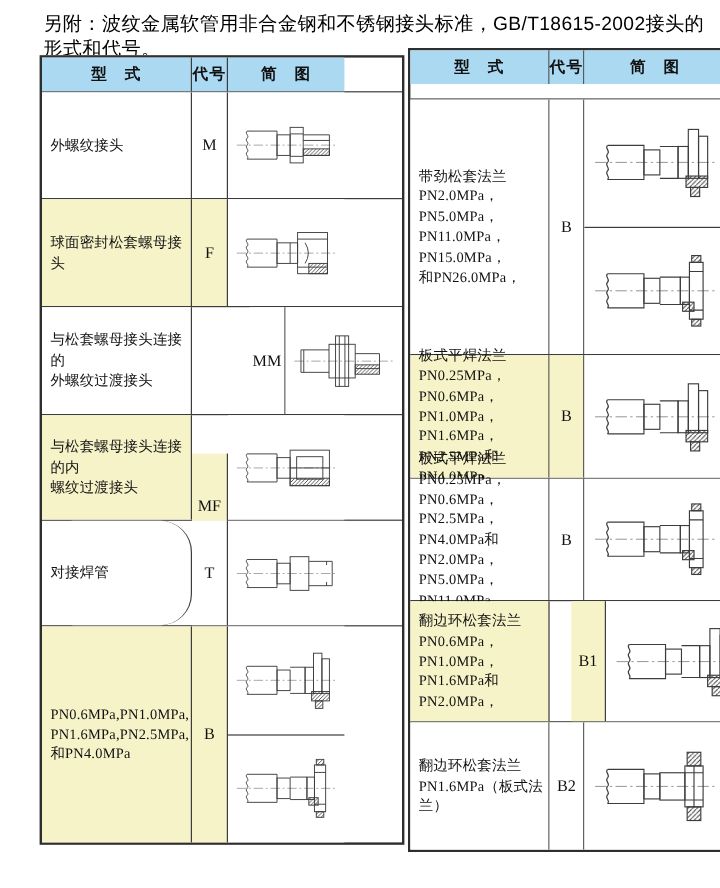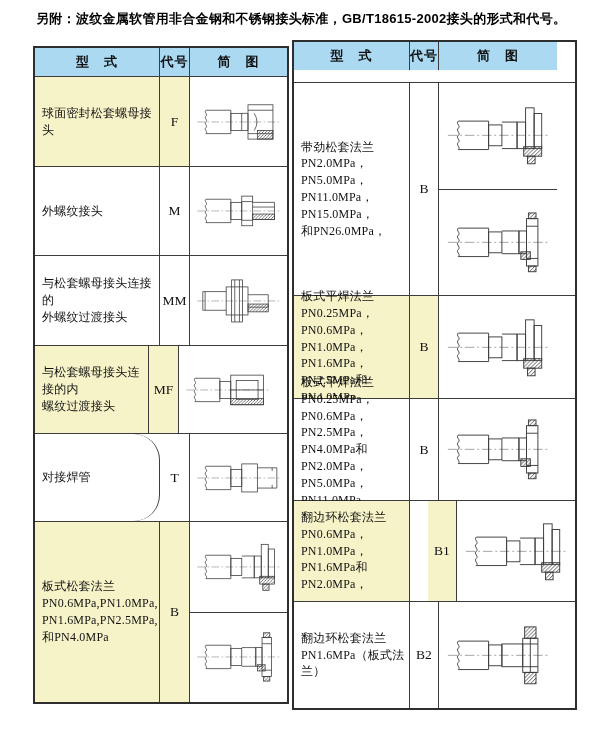--- a/index.html
+++ b/index.html
@@ -6,21 +6,21 @@
   html,body { background:#ffffff; }
   body {
     width:600px; height:740px;
     font-family:"Liberation Serif","DejaVu Serif",serif;
     color:#111;
   }
   .page { position:relative; width:600px; height:740px; background:#fff; overflow:hidden; }
   .title {
     position:absolute; left:36px; top:10px;
     font-family:"Liberation Sans","DejaVu Sans",sans-serif;
-    font-weight:bold; font-size:13px; letter-spacing:0.3px; color:#000;
+    font-weight:normal; font-size:16px; letter-spacing:0.3px; color:#000;
   }
   .table { position:absolute; left:33px; top:40px; display:flex; gap:3px; align-items:center; }
   .half { border:2px solid #2e2e2e; background:#fff; }
   .trow { display:flex; }
   .trow + .trow { border-top:1px solid #3c3c3c; }
   .cell { height:100%; }
   .c0, .c1 { border-right:1px solid #3c3c3c; }
   .hcell {
     display:flex; align-items:center; justify-content:center;
     background:var(--header-bg,#abd9f2);
@@ -43,20 +43,48 @@
 
 <div class="page">
   <div class="title">另附：波纹金属软管用非合金钢和不锈钢接头标准，GB/T18615-2002接头的形式和代号。</div>
   <div class="table">
     <section class="half" id="half-left">
         <div class="trow header" style="height: 28px;">
           <div class="cell hcell c0" style="width: 125px;">型　式</div>
           <div class="cell hcell c1" style="width: 30px;">代号</div>
           <div class="cell hcell c2" style="width: 97px;">简　图</div>
         </div>
+        <div class="trow" style="height: 89px;">
+          <div class="cell c0 tcell bg-plain" style="width: 125px;">
+            <div class="tline">外螺纹接头</div>
+          </div>
+          <div class="cell c1 ccell bg-plain" style="width: 30px;">M</div>
+          <div class="cell c2 dcell" style="width: 97px;">
+            <div class="sub">
+              <svg viewBox="0 0 112 64" preserveAspectRatio="xMidYMid meet">
+                <defs>
+                  <pattern id="h1" patternUnits="userSpaceOnUse" width="4" height="4">
+                    <path d="M0,4 L4,0" stroke="#3c3c3c" stroke-width="0.9"></path>
+                  </pattern>
+                </defs>
+                <g fill="none" stroke="#3c3c3c" stroke-width="1">
+                  <path d="M3,32 H109" stroke="#8a8a8a" stroke-width="0.8" stroke-dasharray="10 3 2 3"></path>
+                  <path d="M14,17 c-3,2.5 3,5 0,7.5 c-3,2.5 3,5 0,7.5 c-3,2.5 3,5 0,7.5 c-3,2.5 3,5 0,7.5"></path>
+                  <path d="M14,17 H46 V47 H14"></path>
+                  <rect x="46" y="21" width="14" height="22"></rect>
+                  <rect x="60" y="13" width="14" height="38"></rect>
+                  <path d="M60,20 H74 M60,44 H74"></path>
+                  <path d="M74,21 H102 V43 H74"></path>
+                  <path d="M74,27 H102"></path>
+                  <rect x="74" y="36" width="28" height="7" fill="url(#h1)"></rect>
+                </g>
+              </svg>
+            </div>
+          </div>
+        </div>
         <div class="trow" style="height: 90px;">
           <div class="cell c0 tcell bg-highlight" style="width: 125px;">
             <div class="tline">球面密封松套螺母接头</div>
           </div>
           <div class="cell c1 ccell bg-highlight" style="width: 30px;">F</div>
           <div class="cell c2 dcell" style="width: 97px;">
             <div class="sub">
               <svg viewBox="0 0 112 64" preserveAspectRatio="xMidYMid meet">
                 <defs>
                   <pattern id="h2" patternUnits="userSpaceOnUse" width="4" height="4">
@@ -71,54 +99,26 @@
                   <path d="M60,21 H68 V43 H60"></path>
                   <rect x="68" y="10" width="32" height="44"></rect>
                   <path d="M68,17 H100 M68,47 H100"></path>
                   <path d="M76,21 q7,11 0,22"></path>
                   <rect x="80" y="43" width="20" height="11" fill="url(#h2)"></rect>
                 </g>
               </svg>
             </div>
           </div>
         </div>
-        <div class="trow" style="height: 89px;">
-          <div class="cell c0 tcell bg-plain" style="width: 125px;">
-            <div class="tline">外螺纹接头</div>
-          </div>
-          <div class="cell c1 ccell bg-plain" style="width: 30px;">M</div>
-          <div class="cell c2 dcell" style="width: 97px;">
-            <div class="sub">
-              <svg viewBox="0 0 112 64" preserveAspectRatio="xMidYMid meet">
-                <defs>
-                  <pattern id="h1" patternUnits="userSpaceOnUse" width="4" height="4">
-                    <path d="M0,4 L4,0" stroke="#3c3c3c" stroke-width="0.9"></path>
-                  </pattern>
-                </defs>
-                <g fill="none" stroke="#3c3c3c" stroke-width="1">
-                  <path d="M3,32 H109" stroke="#8a8a8a" stroke-width="0.8" stroke-dasharray="10 3 2 3"></path>
-                  <path d="M14,17 c-3,2.5 3,5 0,7.5 c-3,2.5 3,5 0,7.5 c-3,2.5 3,5 0,7.5 c-3,2.5 3,5 0,7.5"></path>
-                  <path d="M14,17 H46 V47 H14"></path>
-                  <rect x="46" y="21" width="14" height="22"></rect>
-                  <rect x="60" y="13" width="14" height="38"></rect>
-                  <path d="M60,20 H74 M60,44 H74"></path>
-                  <path d="M74,21 H102 V43 H74"></path>
-                  <path d="M74,27 H102"></path>
-                  <rect x="74" y="36" width="28" height="7" fill="url(#h1)"></rect>
-                </g>
-              </svg>
-            </div>
-          </div>
-        </div>
         <div class="trow" style="height: 90px;">
           <div class="cell c0 tcell bg-plain" style="width: 125px;">
             <div class="tline">与松套螺母接头连接的</div>
             <div class="tline">外螺纹过渡接头</div>
           </div>
-          <div class="cell c1 ccell bg-plain" style="width: 30px;">MM</div>
+          <div class="cell c1 ccell bg-plain" style="width: 30px; margin-left: 48px;">MM</div>
           <div class="cell c2 dcell" style="width: 97px;">
             <div class="sub">
               <svg viewBox="0 0 112 64" preserveAspectRatio="xMidYMid meet">
                 <defs>
                   <pattern id="h3" patternUnits="userSpaceOnUse" width="4" height="4">
                     <path d="M0,4 L4,0" stroke="#3c3c3c" stroke-width="0.9"></path>
                   </pattern>
                 </defs>
                 <g fill="none" stroke="#3c3c3c" stroke-width="1">
                   <path d="M3,32 H109" stroke="#8a8a8a" stroke-width="0.8" stroke-dasharray="10 3 2 3"></path>
@@ -127,25 +127,25 @@
                   <rect x="47" y="5" width="14" height="54"></rect>
                   <path d="M51,5 V59 M57,5 V59"></path>
                   <path d="M68,24 H94 V40 H68"></path>
                   <rect x="68" y="36" width="26" height="10" fill="url(#h3)"></rect>
                 </g>
               </svg>
             </div>
           </div>
         </div>
         <div class="trow" style="height: 88px;">
-          <div class="cell c0 tcell bg-highlight" style="width: 114px;">
+          <div class="cell c0 tcell bg-highlight" style="width: 125px;">
             <div class="tline">与松套螺母接头连接的内</div>
             <div class="tline">螺纹过渡接头</div>
           </div>
-          <div class="cell c1 ccell bg-highlight" style="width: 30px;">MF</div>
+          <div class="cell c1 ccell bg-highlight" style="width: 30px; margin-top: 32px;">MF</div>
           <div class="cell c2 dcell" style="width: 97px;">
             <div class="sub">
               <svg viewBox="0 0 112 64" preserveAspectRatio="xMidYMid meet">
                 <defs>
                   <pattern id="h4" patternUnits="userSpaceOnUse" width="4" height="4">
                     <path d="M0,4 L4,0" stroke="#3c3c3c" stroke-width="0.9"></path>
                   </pattern>
                 </defs>
                 <g fill="none" stroke="#3c3c3c" stroke-width="1">
                   <path d="M3,32 H109" stroke="#8a8a8a" stroke-width="0.8" stroke-dasharray="10 3 2 3"></path>
@@ -182,21 +182,20 @@
                   <rect x="60" y="14" width="20" height="36"></rect>
                   <path d="M80,19 H105 M80,45 H105 M105,19 V45"></path>
                   <path d="M99,19 V23 M99,41 V45"></path>
                 </g>
               </svg>
             </div>
           </div>
         </div>
         <div class="trow" style="height: 181px;">
           <div class="cell c0 tcell bg-highlight" style="width: 125px;">
-            <div class="tline">板式松套法兰</div>
             <div class="tline">PN0.6MPa,PN1.0MPa,</div>
             <div class="tline">PN1.6MPa,PN2.5MPa,</div>
             <div class="tline">和PN4.0MPa</div>
           </div>
           <div class="cell c1 ccell bg-highlight" style="width: 30px;">B</div>
           <div class="cell c2 dcell" style="width: 97px;">
             <div class="sub">
               <svg viewBox="0 0 112 64" preserveAspectRatio="xMidYMid meet">
                 <defs>
                   <pattern id="h6" patternUnits="userSpaceOnUse" width="4" height="4">

